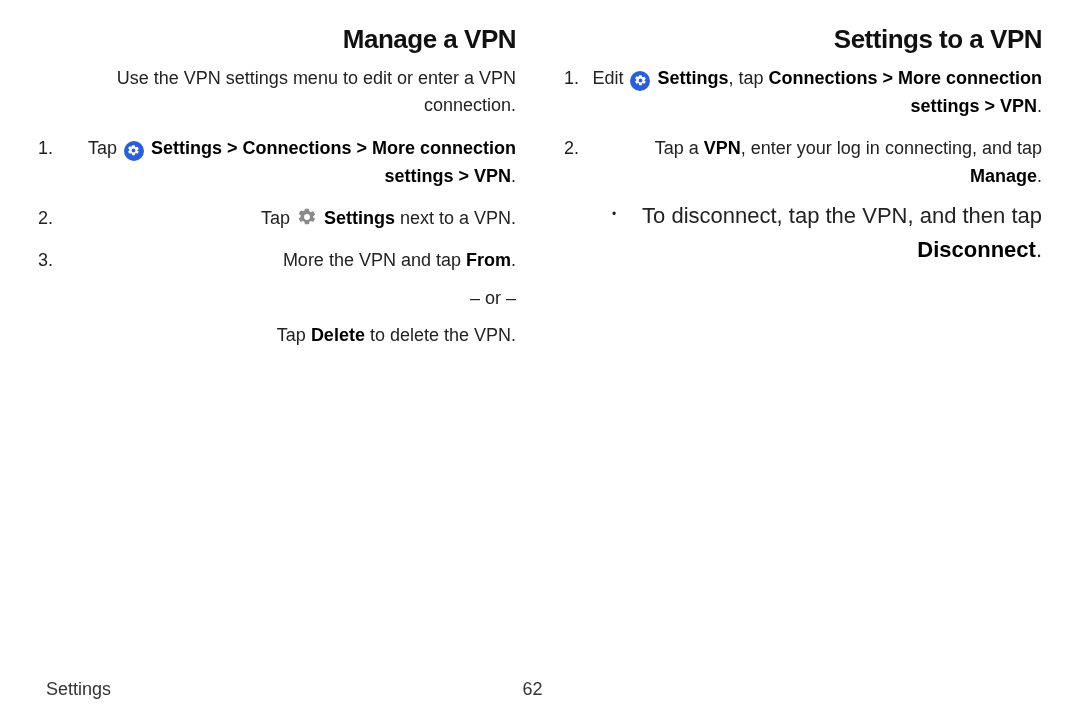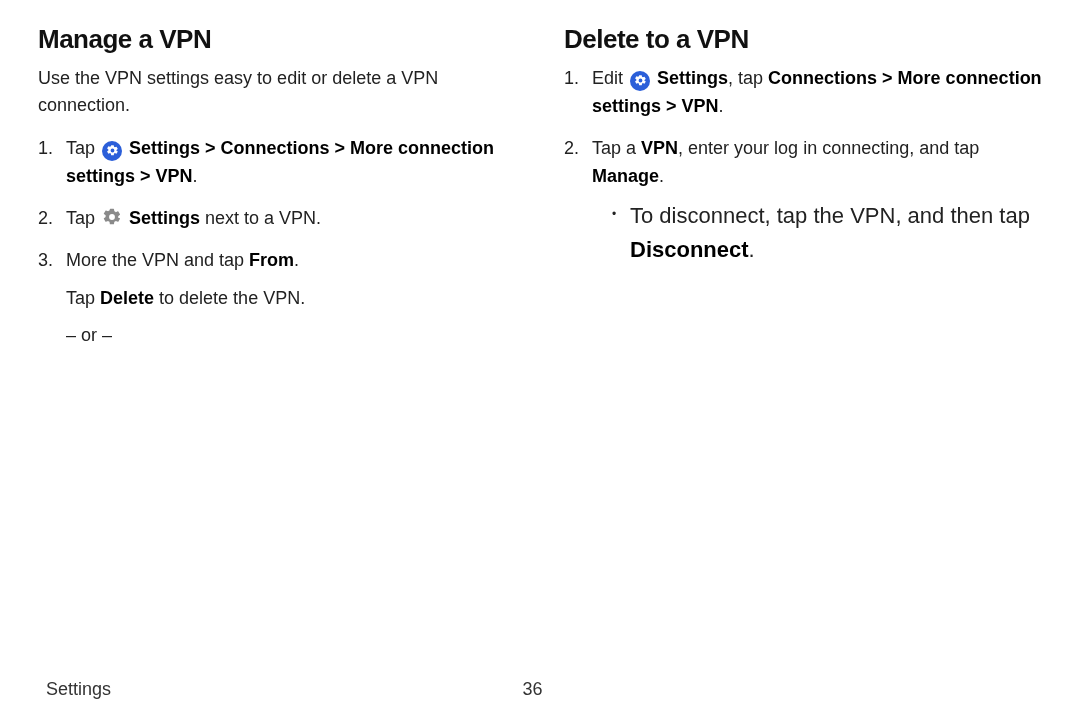--- a/index.html
+++ b/index.html
@@ -8,20 +8,21 @@
     height: 720px;
     background: #ffffff;
     font-family: Arial, Helvetica, sans-serif;
     color: #111;
     padding: 24px 38px 20px 38px;
     position: relative;
   }
   .cols {
     display: flex;
     gap: 48px;
+    text-align: right;
   }
   .col { flex: 1; }
   h2 {
     font-size: 26px;
     font-weight: 800;
     letter-spacing: -0.5px;
     margin-bottom: 10px;
   }
   p.intro {
     font-size: 18px;
@@ -109,21 +110,21 @@
   .footer-label { flex: 0 0 auto; }
   .footer-page { flex: 1; text-align: center; margin-left: -80px; }
 </style>
 </head>
 <body>
 
 <div class="cols">
 
   <div class="col">
     <h2>Manage a VPN</h2>
-    <p class="intro">Use the VPN settings easy to edit or delete a VPN connection.</p>
+    <p class="intro">Use the VPN settings menu to edit or enter a VPN connection.</p>
     <ol>
       <li>
         <span>Tap </span>
         <span class="icon-circle-blue">
           <svg viewBox="0 0 24 24">
               <path d="M19.4 13a7.5 7.5 0 0 0 .1-1 7.5 7.5 0 0 0-.1-1l2.1-1.6a.5.5 0 0 0 .1-.6l-2-3.4a.5.5 0 0 0-.6-.2l-2.5 1a7.3 7.3 0 0 0-1.7-1l-.4-2.6a.5.5 0 0 0-.5-.4h-4a.5.5 0 0 0-.5.4L9 4.2a7.3 7.3 0 0 0-1.7 1l-2.5-1a.5.5 0 0 0-.6.2l-2 3.4a.5.5 0 0 0 .1.6L4.4 10a7.5 7.5 0 0 0-.1 1 7.5 7.5 0 0 0 .1 1l-2.1 1.6a.5.5 0 0 0-.1.6l2 3.4a.5.5 0 0 0 .6.2l2.5-1a7.3 7.3 0 0 0 1.7 1l.4 2.6a.5.5 0 0 0 .5.4h4a.5.5 0 0 0 .5-.4l.4-2.6a7.3 7.3 0 0 0 1.7-1l2.5 1a.5.5 0 0 0 .6-.2l2-3.4a.5.5 0 0 0-.1-.6Zm-7.4 2.5A3.5 3.5 0 1 1 15.5 12 3.5 3.5 0 0 1 12 15.5Z"></path>
             </svg>
         </span>
         <span class="bold">Settings &gt; Connections &gt; More connection settings &gt; VPN</span><span>.</span>
       </li>
@@ -131,30 +132,30 @@
         <span>Tap </span>
         <span class="icon-cog-gray">
           <svg viewBox="0 0 24 24">
               <path d="M19.4 13a7.5 7.5 0 0 0 .1-1 7.5 7.5 0 0 0-.1-1l2.1-1.6a.5.5 0 0 0 .1-.6l-2-3.4a.5.5 0 0 0-.6-.2l-2.5 1a7.3 7.3 0 0 0-1.7-1l-.4-2.6a.5.5 0 0 0-.5-.4h-4a.5.5 0 0 0-.5.4L9 4.2a7.3 7.3 0 0 0-1.7 1l-2.5-1a.5.5 0 0 0-.6.2l-2 3.4a.5.5 0 0 0 .1.6L4.4 10a7.5 7.5 0 0 0-.1 1 7.5 7.5 0 0 0 .1 1l-2.1 1.6a.5.5 0 0 0-.1.6l2 3.4a.5.5 0 0 0 .6.2l2.5-1a7.3 7.3 0 0 0 1.7 1l.4 2.6a.5.5 0 0 0 .5.4h4a.5.5 0 0 0 .5-.4l.4-2.6a7.3 7.3 0 0 0 1.7-1l2.5 1a.5.5 0 0 0 .6-.2l2-3.4a.5.5 0 0 0-.1-.6Zm-7.4 2.5A3.5 3.5 0 1 1 15.5 12 3.5 3.5 0 0 1 12 15.5Z"></path>
             </svg>
         </span>
         <span class="bold">Settings</span><span> next to a VPN.</span>
       </li>
       <li>
         <span>More the VPN and tap </span><span class="bold">From</span><span>.</span>
+        <span class="sub">– or –</span>
         <span class="sub">
           <span>Tap </span><span class="bold">Delete</span><span> to delete the VPN.</span>
         </span>
-        <span class="sub">– or –</span>
       </li>
     </ol>
   </div>
 
   <div class="col">
-    <h2>Delete to a VPN</h2>
+    <h2>Settings to a VPN</h2>
     <ol>
       <li>
         <span>Edit </span>
         <span class="icon-circle-blue">
           <svg viewBox="0 0 24 24">
               <path d="M19.4 13a7.5 7.5 0 0 0 .1-1 7.5 7.5 0 0 0-.1-1l2.1-1.6a.5.5 0 0 0 .1-.6l-2-3.4a.5.5 0 0 0-.6-.2l-2.5 1a7.3 7.3 0 0 0-1.7-1l-.4-2.6a.5.5 0 0 0-.5-.4h-4a.5.5 0 0 0-.5.4L9 4.2a7.3 7.3 0 0 0-1.7 1l-2.5-1a.5.5 0 0 0-.6.2l-2 3.4a.5.5 0 0 0 .1.6L4.4 10a7.5 7.5 0 0 0-.1 1 7.5 7.5 0 0 0 .1 1l-2.1 1.6a.5.5 0 0 0-.1.6l2 3.4a.5.5 0 0 0 .6.2l2.5-1a7.3 7.3 0 0 0 1.7 1l.4 2.6a.5.5 0 0 0 .5.4h4a.5.5 0 0 0 .5-.4l.4-2.6a7.3 7.3 0 0 0 1.7-1l2.5 1a.5.5 0 0 0 .6-.2l2-3.4a.5.5 0 0 0-.1-.6Zm-7.4 2.5A3.5 3.5 0 1 1 15.5 12 3.5 3.5 0 0 1 12 15.5Z"></path>
             </svg>
         </span>
         <span class="bold">Settings</span><span>, tap </span><span class="bold">Connections &gt; More connection settings &gt; VPN</span><span>.</span>
       </li>
@@ -167,15 +168,15 @@
         </ul>
       </li>
     </ol>
   </div>
 
 </div>
 
 <div class="footer">
   <div class="footer-inner">
     <span class="footer-label">Settings</span>
-    <span class="footer-page">36</span>
+    <span class="footer-page">62</span>
   </div>
 </div>
 
 </body></html>

